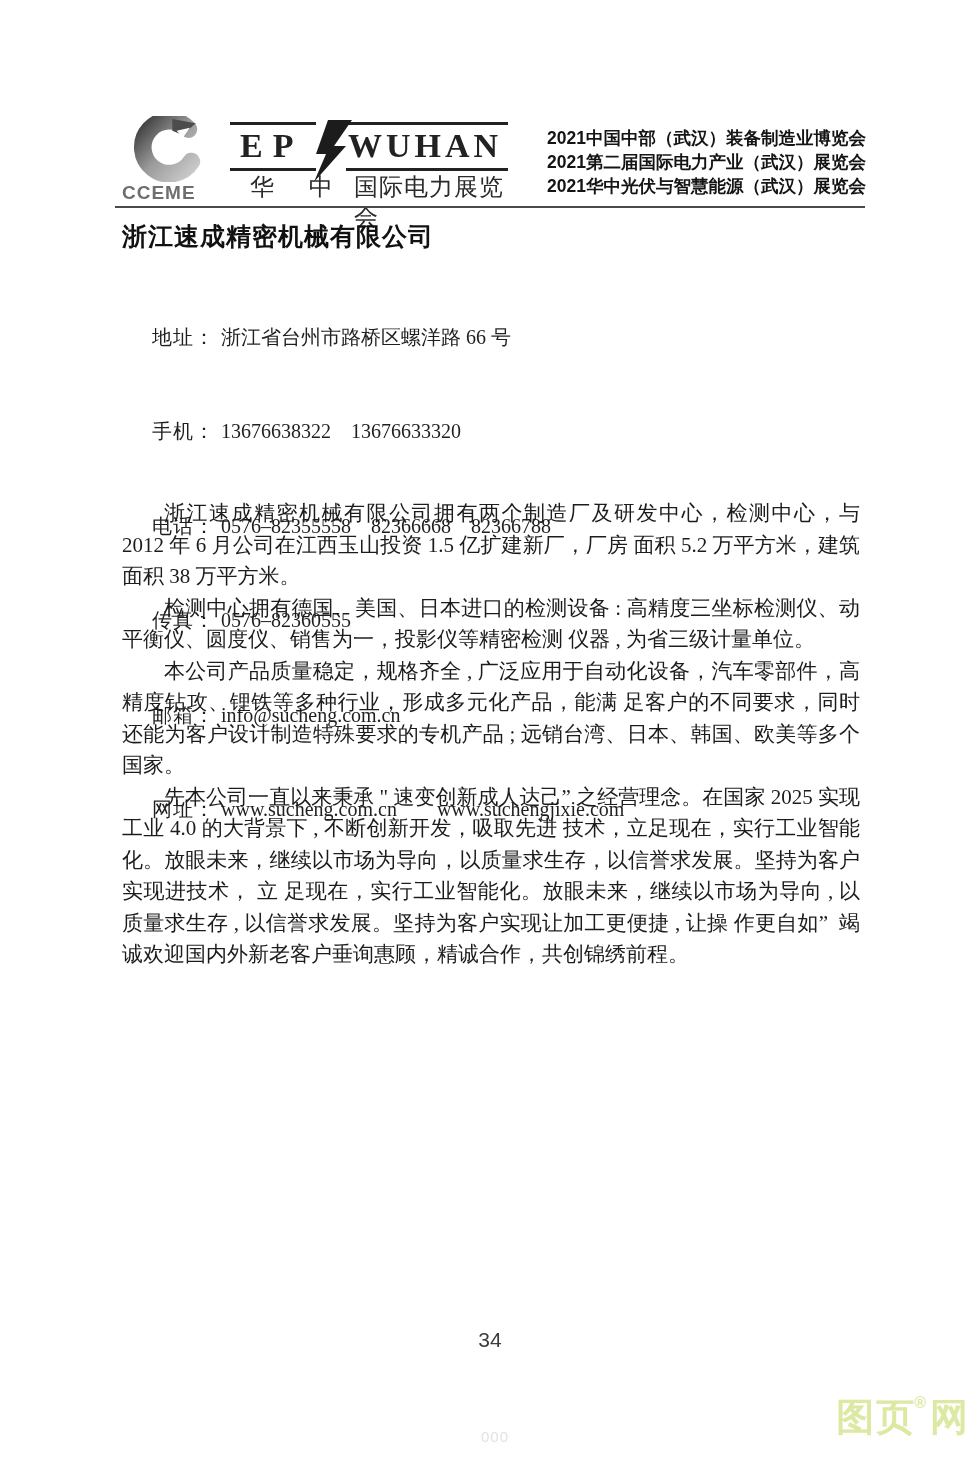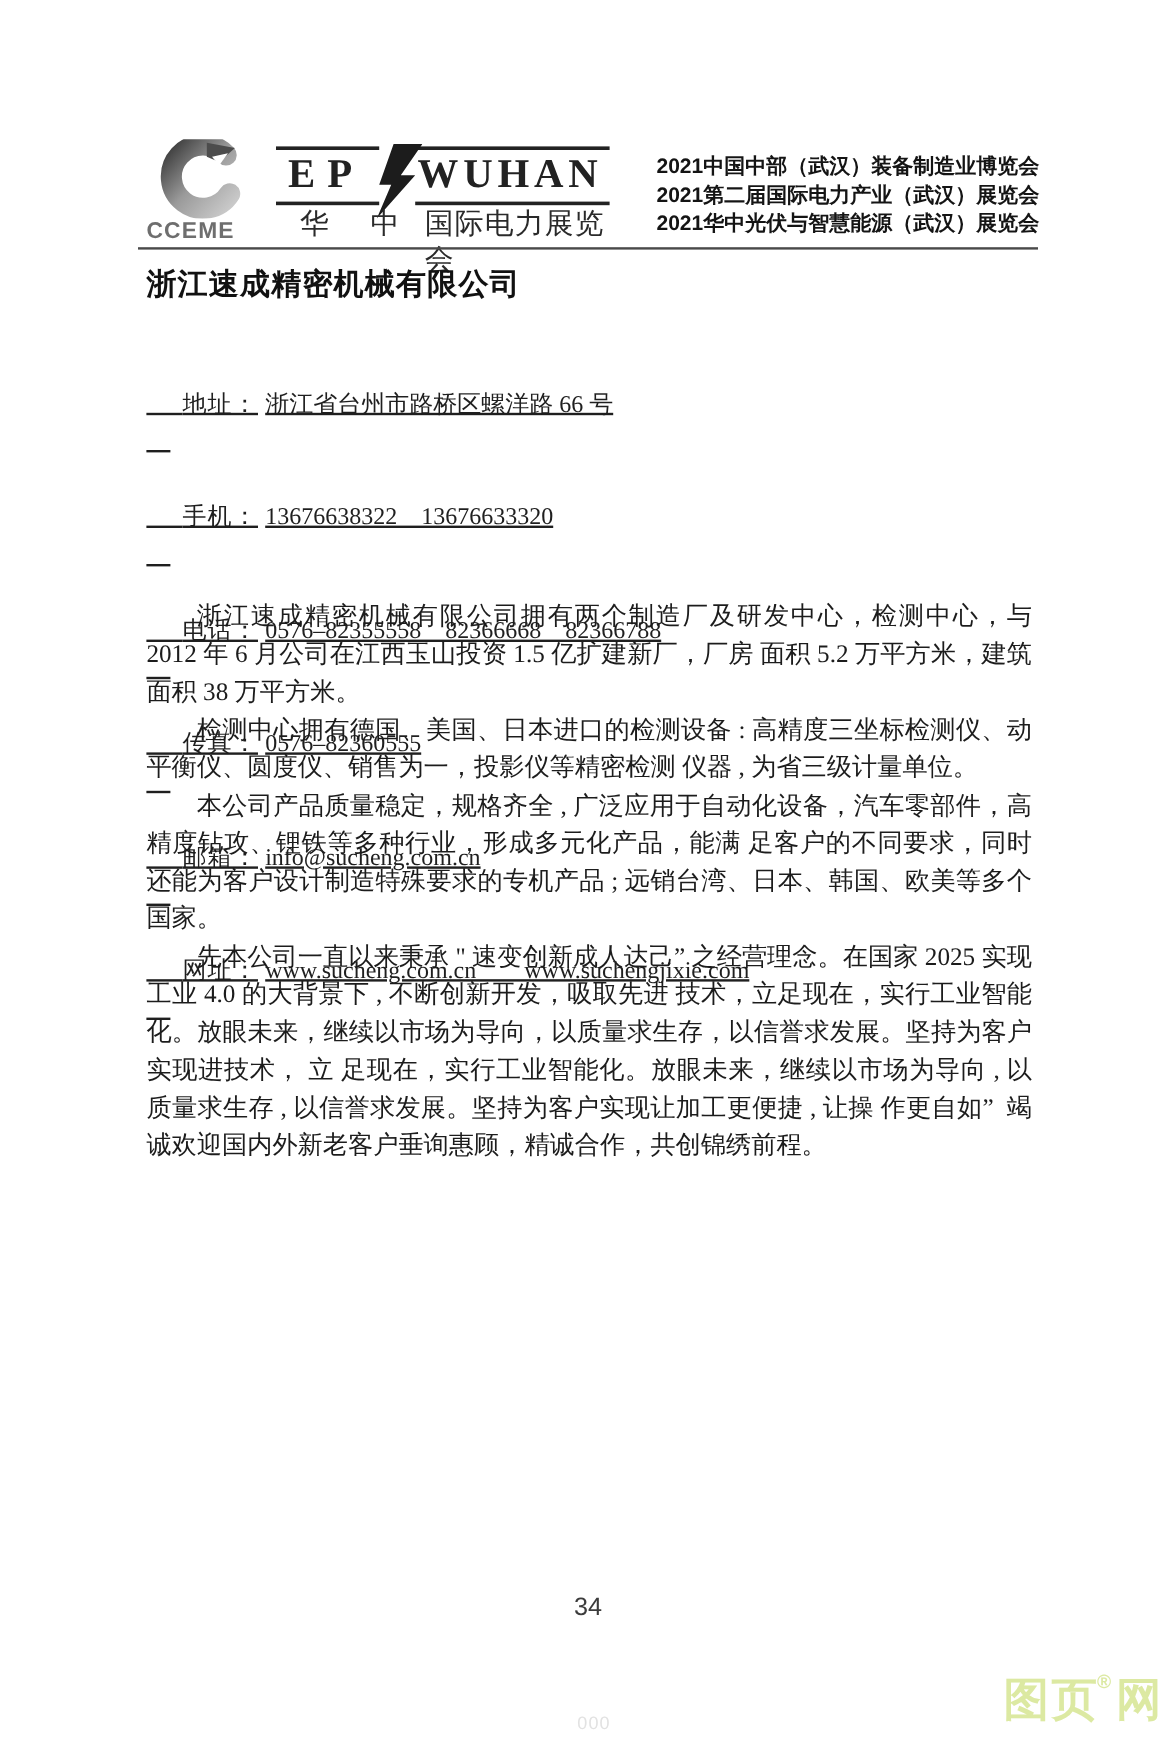--- a/index.html
+++ b/index.html
@@ -60,21 +60,21 @@
   }
 
   
   .company-title {
     position: absolute; left: 122px; top: 220px; width: 740px;
     font-family: "Liberation Sans", sans-serif;
     font-weight: bold; font-size: 25px; letter-spacing: 1px; color: #111;
   }
 
   .contacts { position: absolute; left: 122px; top: 290px; width: 740px; }
-  .contact-row { line-height: 31.5px; font-size: 20px; white-space: pre-wrap; text-decoration: underline; }
+  .contact-row { line-height: 31.5px; font-size: 20px; white-space: pre-wrap; }
   .contact-row .lbl { letter-spacing: 1px; }
   .contact-row .val { margin-left: 6px; }
 
   
   .body-text {
     position: absolute; left: 122px; top: 498px; width: 738px;
     font-size: 21px; line-height: 31.5px; text-align: justify; color: #1c1c1c;
   }
   .body-text p { margin: 0; text-indent: 2em; white-space: pre-wrap; }
 

